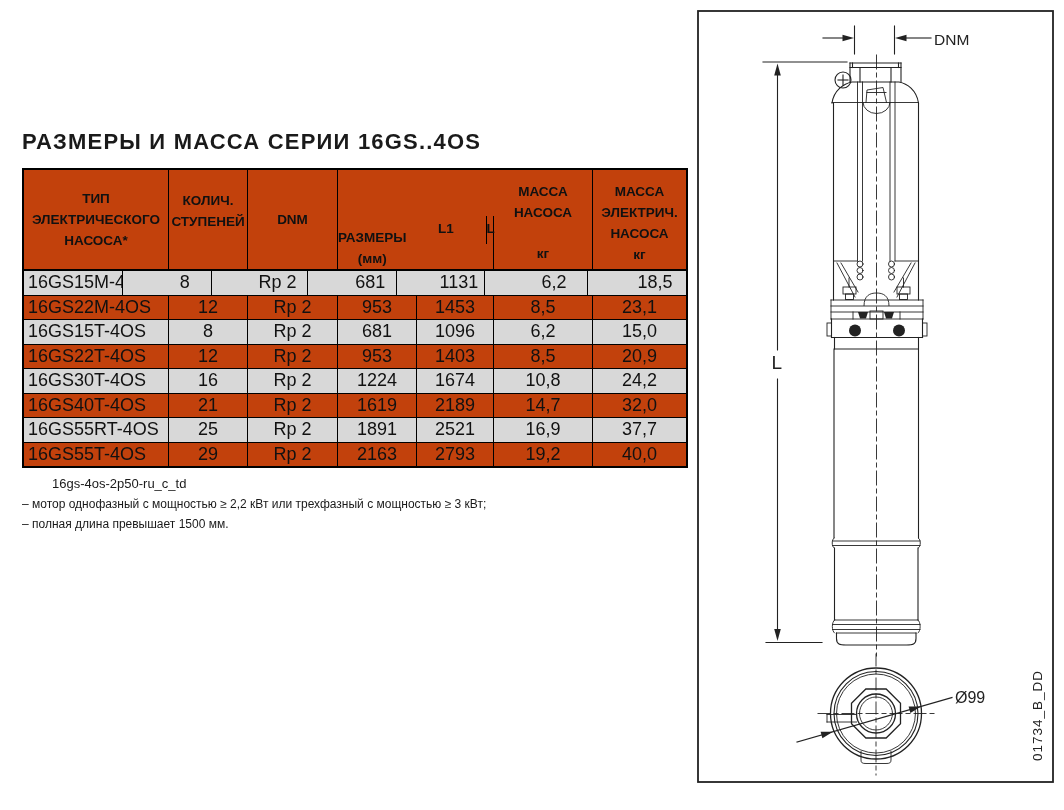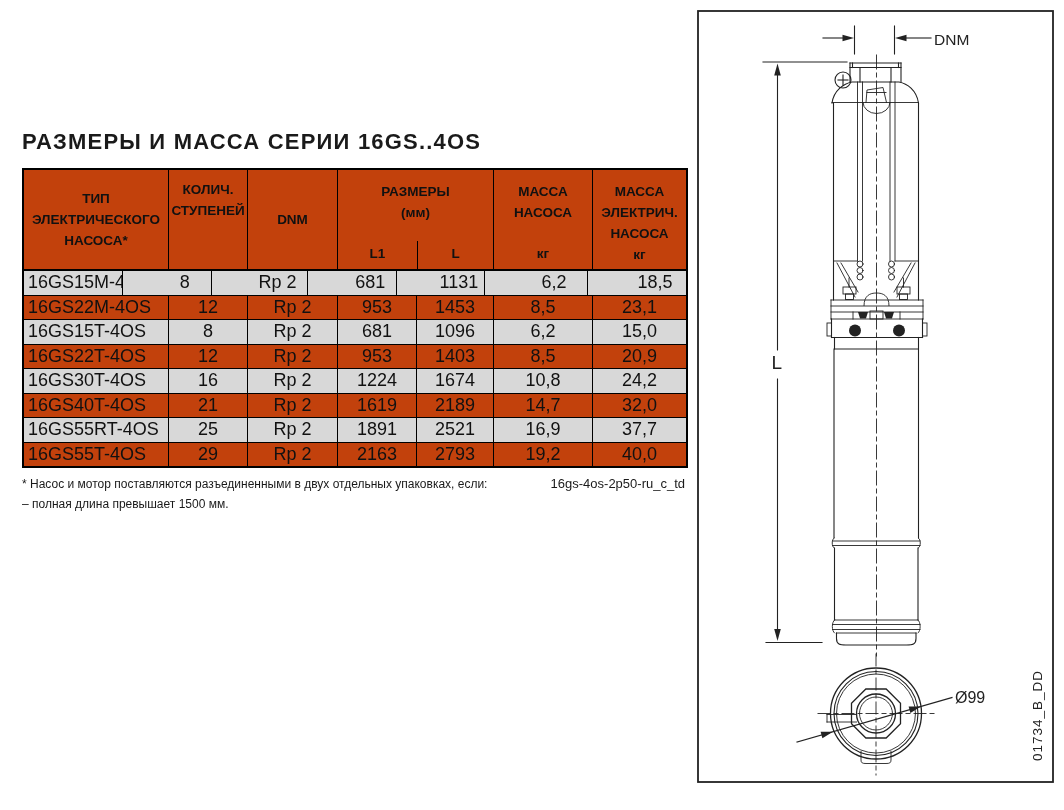--- a/index.html
+++ b/index.html
@@ -15,23 +15,23 @@
   .dtable{
     position:absolute;left:22px;top:168px;width:662px;border:2px solid #000;background:#c2410c;
   }
   .hrow{display:flex;height:99px;border-bottom:2px solid #000;}
   .hcell{
     box-sizing:border-box;border-right:1.5px solid #000;font-weight:bold;
     font-size:13.5px;line-height:21px;text-align:center;white-space:pre-line;
   }
   .hcell.last{border-right:none;}
   .h-type{width:145px;display:flex;align-items:center;justify-content:center;}
-  .h-stages{width:79px;padding-top:9px;}
+  .h-stages{width:79px;padding-top:20px;}
   .h-dnm{width:90px;display:flex;align-items:center;justify-content:center;}
-  .h-dims{width:156px;display:flex;flex-direction:column;}
+  .h-dims{width:156px;display:flex;flex-direction:row;margin-top:46px;}
   .h-dims .dims-top{padding-top:11px;flex:1;}
   .h-dims .dims-bottom{display:flex;height:28px;}
   .h-dims .sub-l1{width:79px;box-sizing:border-box;line-height:26px;}
   .h-dims .sub-l{flex:1;border-left:1.5px solid #000;line-height:26px;}
   .h-mass{width:99px;display:flex;flex-direction:column;}
   .h-massel{width:93px;display:flex;flex-direction:column;}
   .mass-label{padding-top:11px;}
   .mass-unit{margin-top:auto;padding-bottom:5px;}
   .brow{display:flex;height:23.5px;border-top:1.5px solid #000;font-size:18px;}
   .brow.first{border-top:none;gap:36px;}
@@ -307,17 +307,17 @@
     <div class="bcell c2">Rp 2</div>
     <div class="bcell c3">2163</div>
     <div class="bcell c4">2793</div>
     <div class="bcell c5">19,2</div>
     <div class="bcell c6 last">40,0</div>
   </div>
 </div>
 
 <div class="footnotes">
   <div class="fline fline1">
-    <span>* Насос и мотор поставляются разъединенными в двух отдельных упаковках, если:</span>
     <span class="doc-code">16gs-4os-2p50-ru_c_td</span>
   </div>
+  <div class="fline">– мотор однофазный с мощностью ≥ 2,2 кВт или трехфазный с мощностью ≥ 3 кВт;</div>
   <div class="fline">– полная длина превышает 1500 мм.</div>
 </div>
 
 </body></html>

